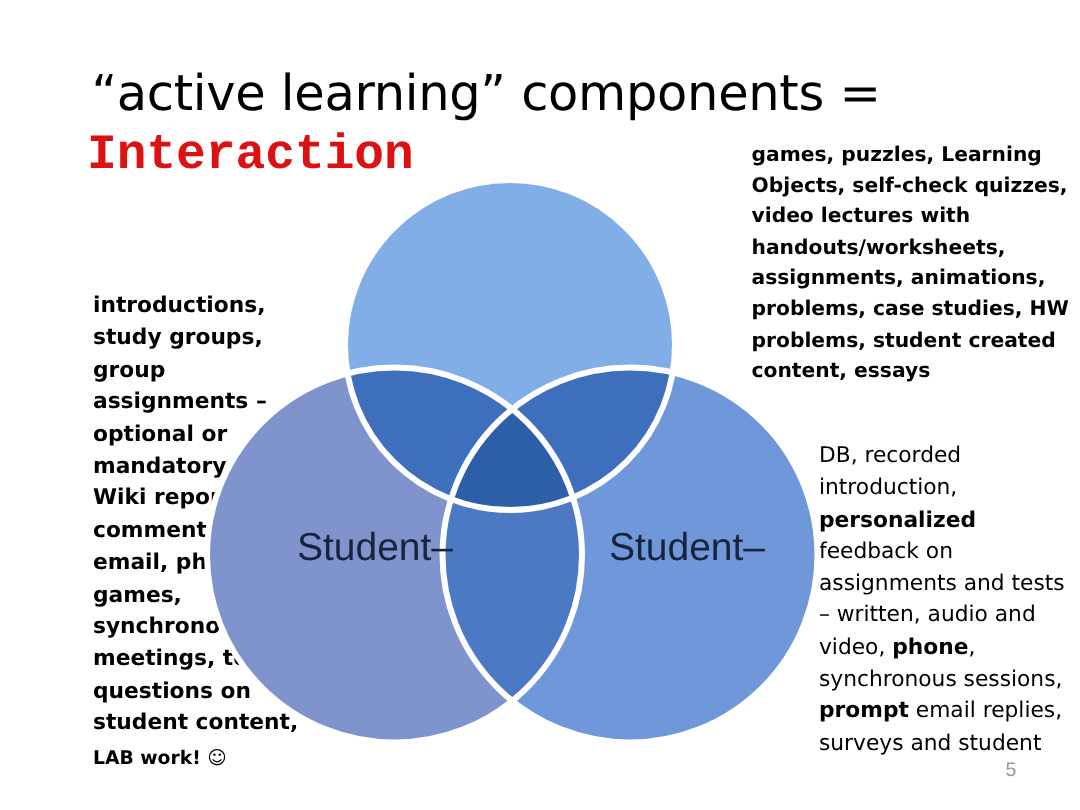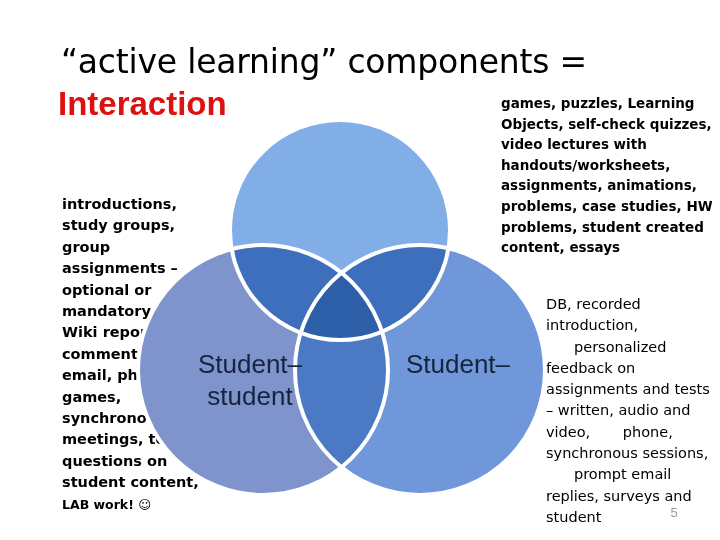--- a/index.html
+++ b/index.html
@@ -32,21 +32,21 @@
     margin-top: 12px;
   }
   #title-line2 {
     position: absolute;
     left: 58px;
     top: 84px;
     font-size: 33px;
     line-height: 40px;
     font-weight: bold;
     color: #DD1111;
-    font-family: Liberation Sans, sans-serif;
+    font-family: Liberation Mono, monospace;
   }
 
   
   #venn {
     position: absolute;
     left: 140px;
     top: 120px;
     width: 410px;
     height: 380px;
   }
@@ -109,22 +109,21 @@
   }
   #text-bottomright {
     left: 546px;
     top: 294px;
     width: 174px;
     font-size: 14.5px;
     line-height: 21.3px;
     font-weight: normal;
   }
   #text-bottomright b {
-    font-weight: normal;
-    margin-left: 28px;
+    font-weight: bold;
   }
 
   
   #page-number {
     position: absolute;
     left: 664px;
     top: 505px;
     width: 20px;
     text-align: center;
     font-size: 13px;
@@ -195,21 +194,20 @@
 
       <circle cx="200" cy="110" r="110" fill="none" stroke="#FFFFFF" stroke-width="4"></circle>
       <circle cx="123" cy="250" r="125" fill="none" stroke="#FFFFFF" stroke-width="4"></circle>
       <circle cx="280" cy="250" r="125" fill="none" stroke="#FFFFFF" stroke-width="4"></circle>
     </svg>
 
     <div class="venn-label" id="label-top">
     </div>
     <div class="venn-label" id="label-left">
       <div>Student–</div>
-      <div>student</div>
     </div>
     <div class="venn-label" id="label-right">
       <div>Student–</div>
     </div>
   </div>
 
   <div id="page-number">5</div>
 
 </div>
 

